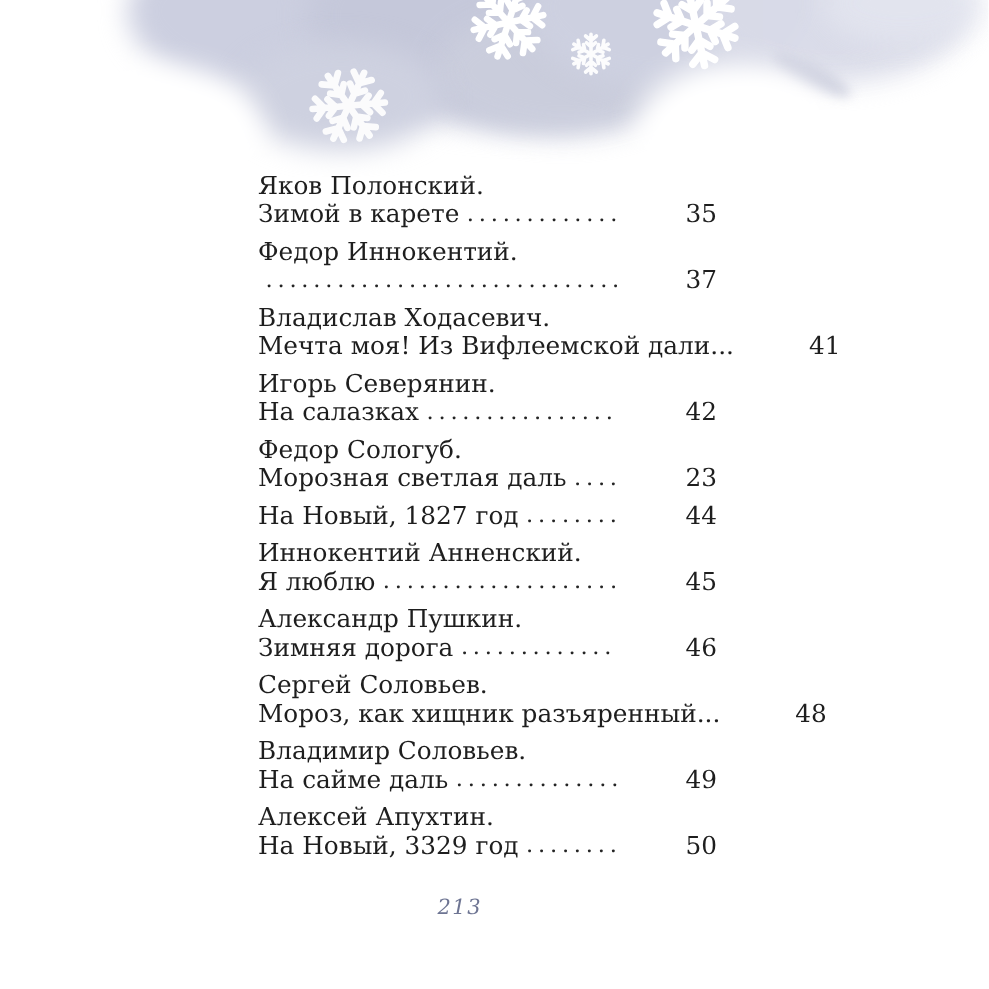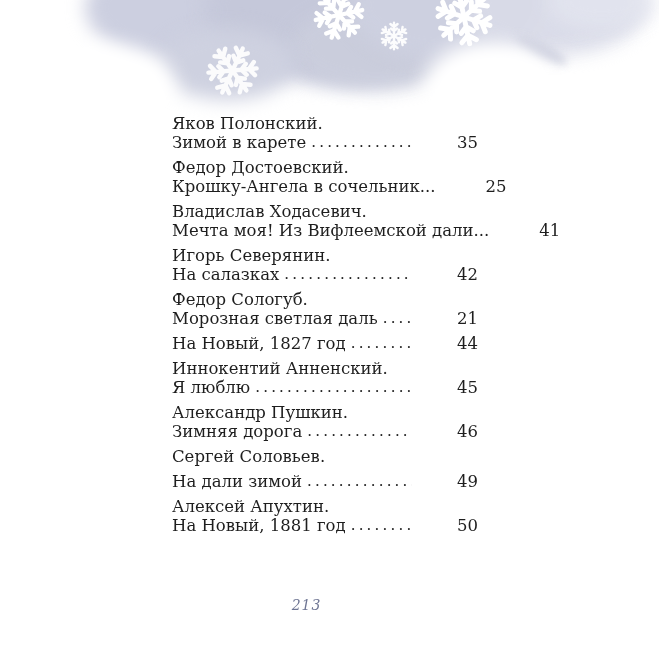--- a/index.html
+++ b/index.html
@@ -123,25 +123,24 @@
         <div class="entry">
           <div class="author">Яков Полонский.</div>
           <div class="titleline">
             <span class="title">Зимой в карете</span>
             <span class="dots">........................................................................</span>
             <span class="pagenum">35</span>
           </div>
         </div>
 
         <div class="entry">
-          <div class="author">Федор Достоевский.</div>
-          <div class="titleline">
-            <span class="title">Крошку-Ангела в сочельник...</span>
-            <span class="dots">........................................................................</span>
-            <span class="pagenum">25</span>
+          <div class="author">Федор Иннокентий.</div>
+          <div class="titleline">
+            <span class="dots">........................................................................</span>
+            <span class="pagenum">37</span>
           </div>
         </div>
 
         <div class="entry">
           <div class="author">Владислав Ходасевич.</div>
           <div class="titleline">
             <span class="title">Мечта моя! Из Вифлеемской дали...</span>
             <span class="dots">........................................................................</span>
             <span class="pagenum">41</span>
           </div>
@@ -154,21 +153,21 @@
             <span class="dots">........................................................................</span>
             <span class="pagenum">42</span>
           </div>
         </div>
 
         <div class="entry">
           <div class="author">Федор Сологуб.</div>
           <div class="titleline">
             <span class="title">Морозная светлая даль</span>
             <span class="dots">........................................................................</span>
-            <span class="pagenum">21</span>
+            <span class="pagenum">23</span>
           </div>
         </div>
 
         <div class="entry">
           <div class="titleline">
             <span class="title">На Новый, 1827 год</span>
             <span class="dots">........................................................................</span>
             <span class="pagenum">44</span>
           </div>
         </div>
@@ -186,34 +185,40 @@
           <div class="author">Александр Пушкин.</div>
           <div class="titleline">
             <span class="title">Зимняя дорога</span>
             <span class="dots">........................................................................</span>
             <span class="pagenum">46</span>
           </div>
         </div>
 
         <div class="entry">
           <div class="author">Сергей Соловьев.</div>
-        </div>
-
-        <div class="entry">
-          <div class="titleline">
-            <span class="title">На дали зимой</span>
+          <div class="titleline">
+            <span class="title">Мороз, как хищник разъяренный...</span>
+            <span class="dots">........................................................................</span>
+            <span class="pagenum">48</span>
+          </div>
+        </div>
+
+        <div class="entry">
+          <div class="author">Владимир Соловьев.</div>
+          <div class="titleline">
+            <span class="title">На сайме даль</span>
             <span class="dots">........................................................................</span>
             <span class="pagenum">49</span>
           </div>
         </div>
 
         <div class="entry">
           <div class="author">Алексей Апухтин.</div>
           <div class="titleline">
-            <span class="title">На Новый, 1881 год</span>
+            <span class="title">На Новый, 3329 год</span>
             <span class="dots">........................................................................</span>
             <span class="pagenum">50</span>
           </div>
         </div>
       </div>
   </main>
 
   <div class="folio">213</div>
 
 </div>

